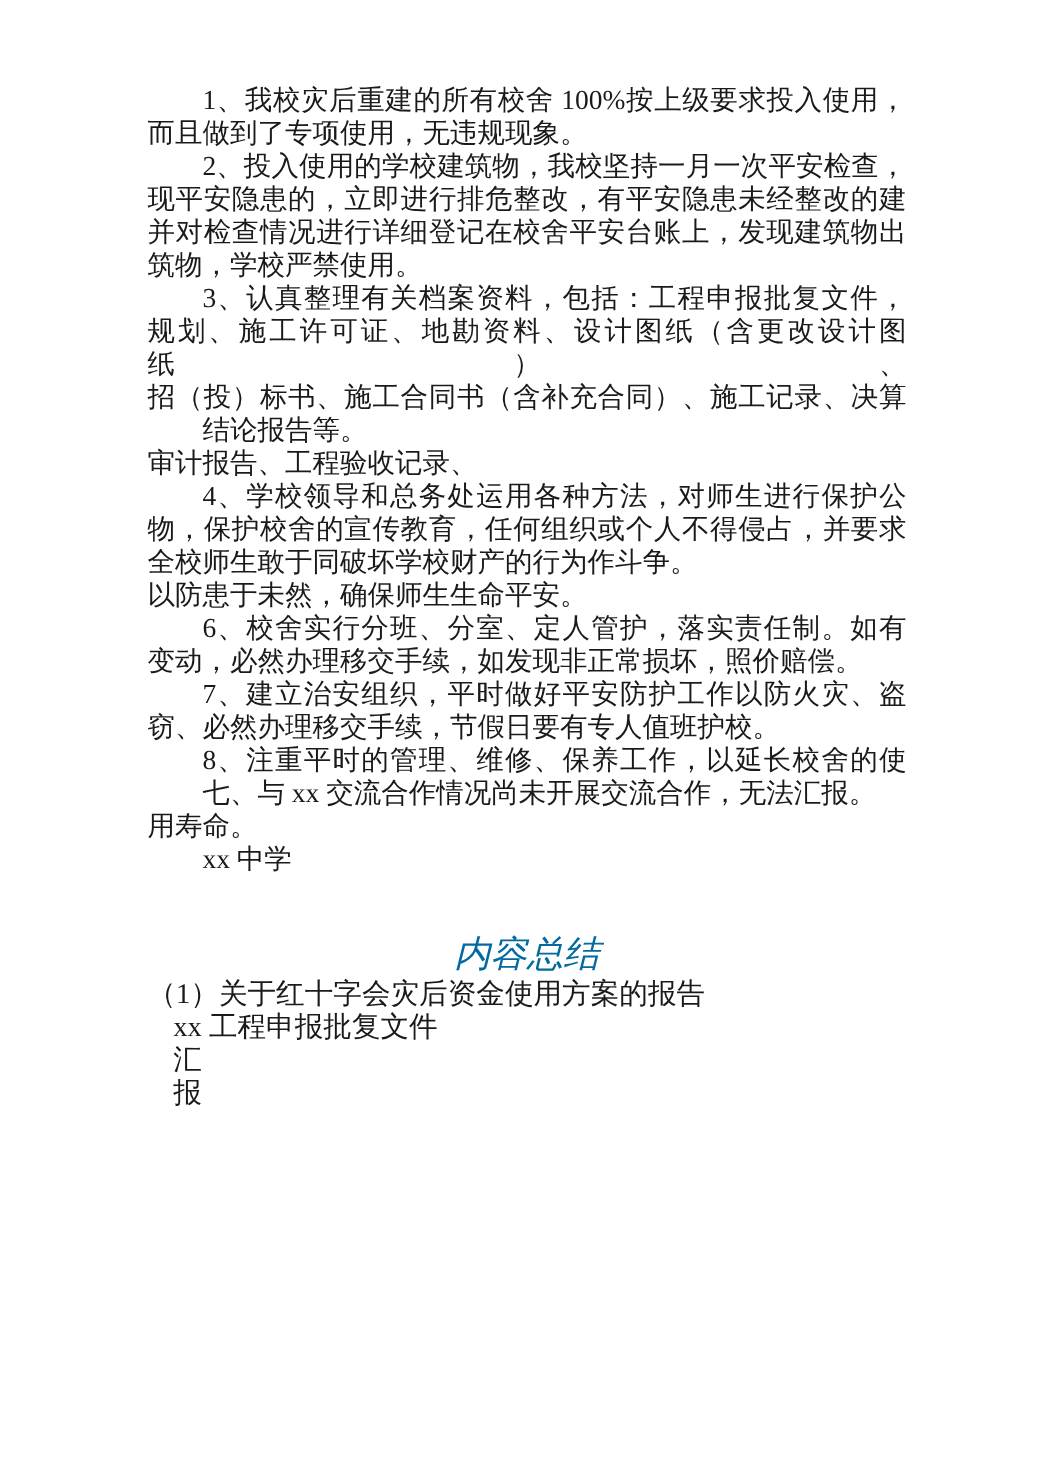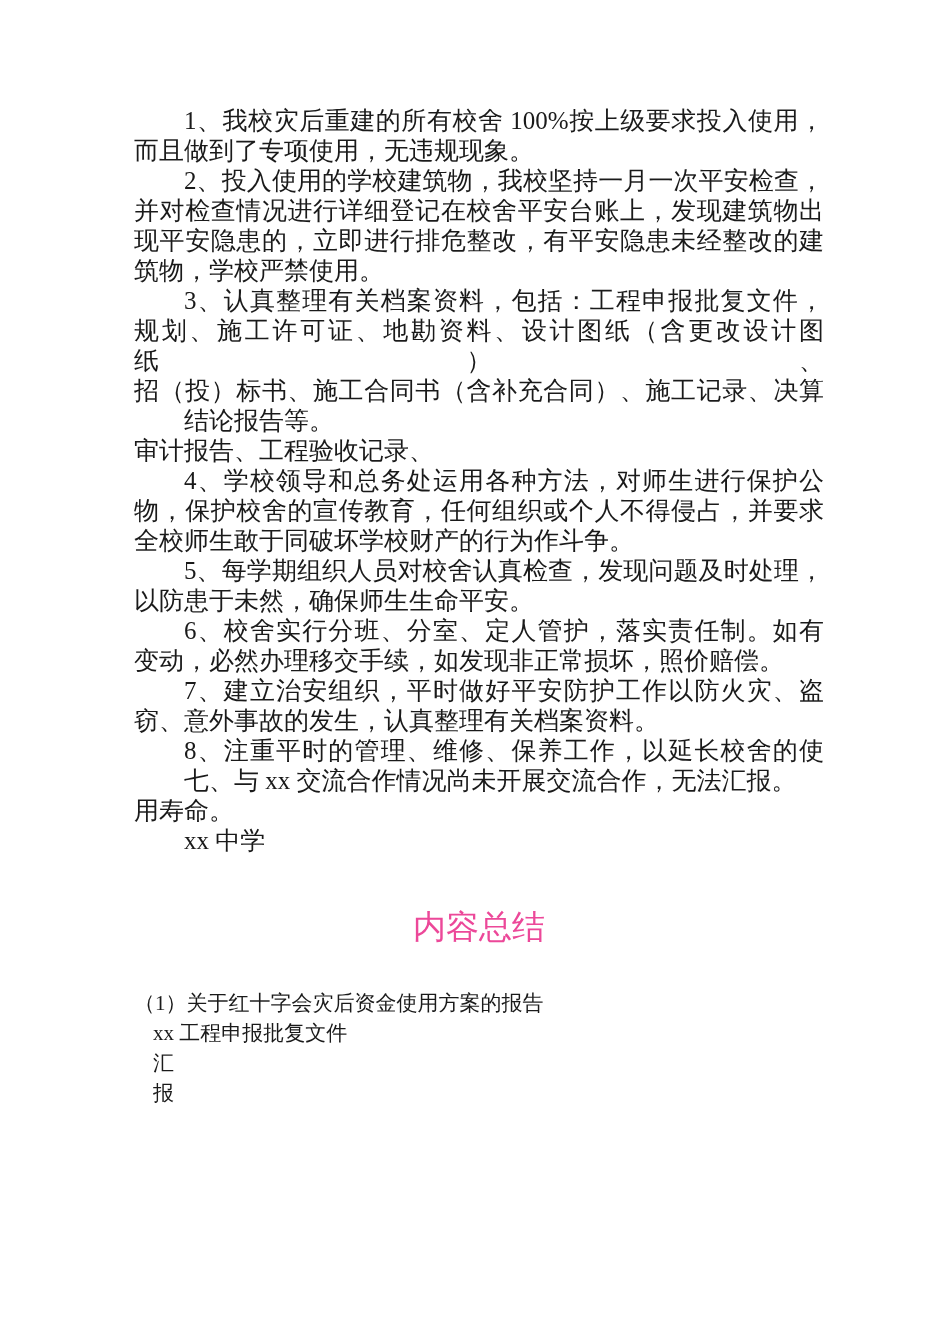--- a/index.html
+++ b/index.html
@@ -6,21 +6,21 @@
     margin: 0;
     padding: 0;
     background: #ffffff;
   }
   .page {
     position: relative;
     width: 950px;
     height: 1344px;
     box-sizing: border-box;
     background: #ffffff;
-    padding: 106px 126px 0 134px;
+    padding: 77px 126px 0 134px;
     font-family: "Liberation Serif", "DejaVu Serif", serif;
     color: #1a1a1a;
     overflow: hidden;
   }
   .body-text {
     font-size: 25px;
     line-height: 30px;
   }
   .line {
     min-height: 30px;
@@ -32,61 +32,60 @@
   }
   .line.indent {
     text-indent: 2em;
   }
   .section-heading {
     margin: 50px 0 0 0;
     font-size: 33px;
     font-weight: normal;
     line-height: 42px;
     text-align: center;
-    color: #ec4899;
+    color: #0369a1;
+    font-style: italic;
   }
   .summary {
-    margin-top: 40px;
-    font-size: 21px;
+    font-size: 26px;
     line-height: 30px;
   }
   .summary-line {
     padding-left: 0.9em;
     min-height: 30px;
   }
   .summary-line.first {
     padding-left: 0;
   }
 </style>
 </head>
 <body>
 
 <div class="page">
 
   <div class="body-text">
     <div class="line indent fill">1、我校灾后重建的所有校舍 100%按上级要求投入使用，</div>
     <div class="line">而且做到了专项使用，无违规现象。</div>
     <div class="line indent fill">2、投入使用的学校建筑物，我校坚持一月一次平安检查，</div>
+    <div class="line fill">现平安隐患的，立即进行排危整改，有平安隐患未经整改的建</div>
     <div class="line fill">并对检查情况进行详细登记在校舍平安台账上，发现建筑物出</div>
-    <div class="line fill">现平安隐患的，立即进行排危整改，有平安隐患未经整改的建</div>
     <div class="line">筑物，学校严禁使用。</div>
     <div class="line indent fill">3、认真整理有关档案资料，包括：工程申报批复文件，</div>
     <div class="line fill">规划、施工许可证、地勘资料、设计图纸（含更改设计图纸）、</div>
     <div class="line fill">招（投）标书、施工合同书（含补充合同）、施工记录、决算</div>
     <div class="line indent">结论报告等。</div>
     <div class="line">审计报告、工程验收记录、</div>
     <div class="line indent fill">4、学校领导和总务处运用各种方法，对师生进行保护公</div>
     <div class="line fill">物，保护校舍的宣传教育，任何组织或个人不得侵占，并要求</div>
     <div class="line">全校师生敢于同破坏学校财产的行为作斗争。</div>
-    <div class="line indent fill">5、每学期组织人员对校舍认真检查，发现问题及时处理，</div>
     <div class="line">以防患于未然，确保师生生命平安。</div>
     <div class="line indent fill">6、校舍实行分班、分室、定人管护，落实责任制。如有</div>
     <div class="line">变动，必然办理移交手续，如发现非正常损坏，照价赔偿。</div>
     <div class="line indent fill">7、建立治安组织，平时做好平安防护工作以防火灾、盗</div>
-    <div class="line">窃、意外事故的发生，认真整理有关档案资料。</div>
+    <div class="line">窃、必然办理移交手续，节假日要有专人值班护校。</div>
     <div class="line indent fill">8、注重平时的管理、维修、保养工作，以延长校舍的使</div>
     <div class="line indent">七、与 xx 交流合作情况尚未开展交流合作，无法汇报。</div>
     <div class="line">用寿命。</div>
     <div class="line indent">xx 中学</div>
   </div>
 
   <h1 class="section-heading">内容总结</h1>
 
   <div class="summary">
     <div class="summary-line first">（1）关于红十字会灾后资金使用方案的报告</div>

